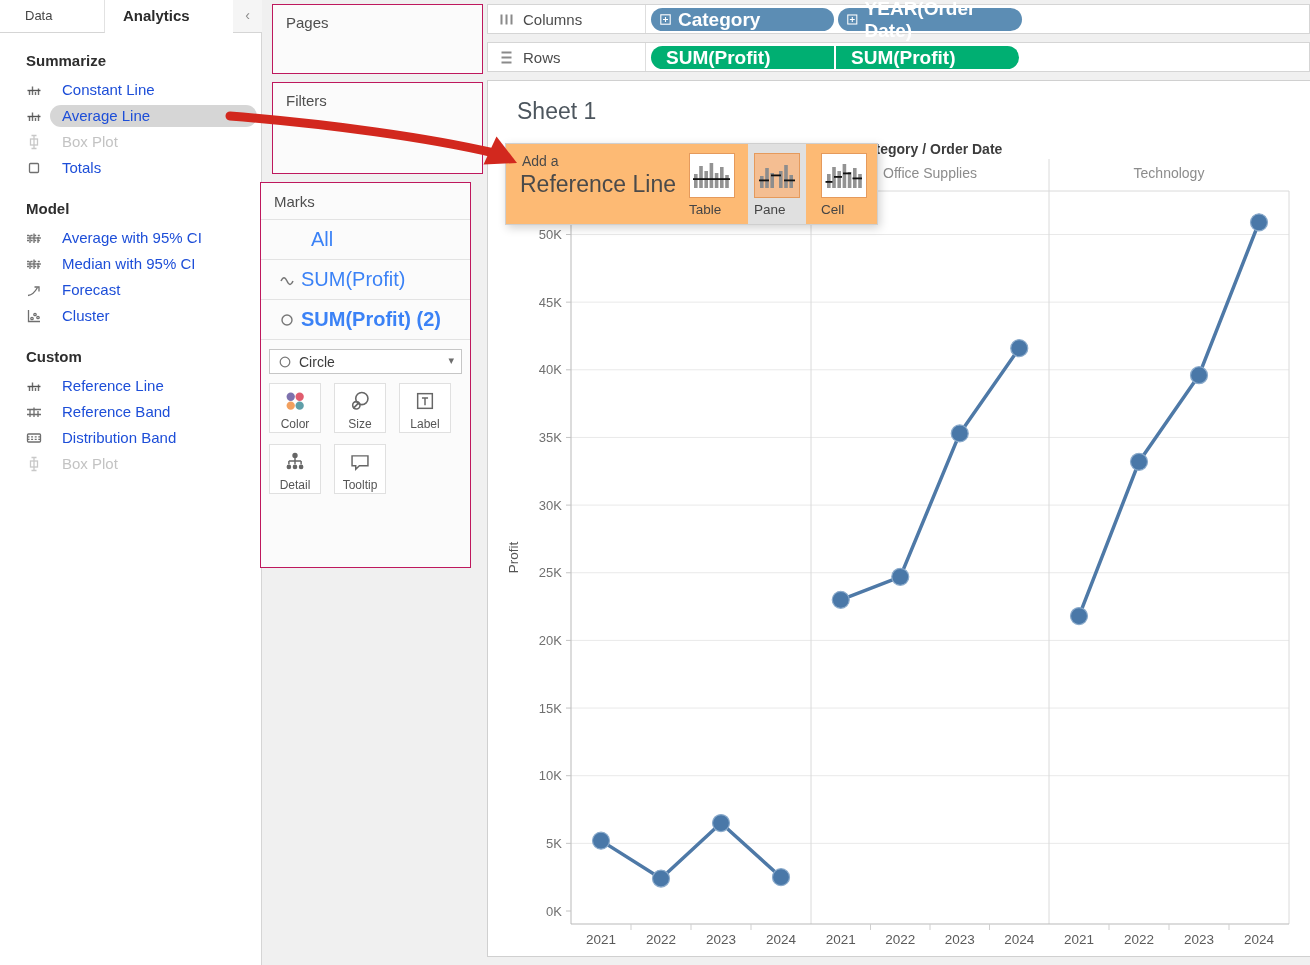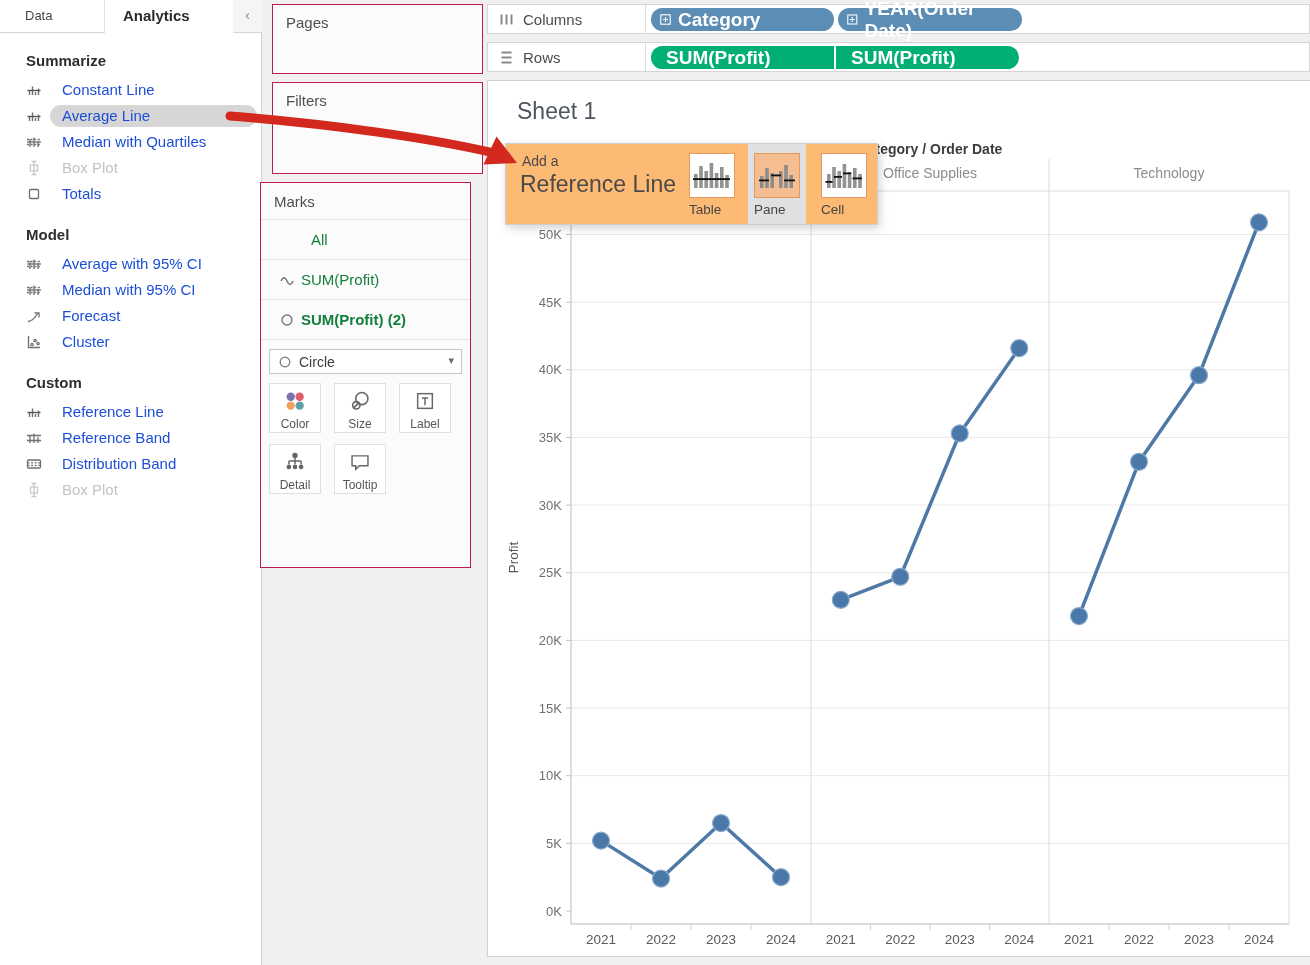--- a/index.html
+++ b/index.html
@@ -30,21 +30,21 @@
   .an-item .lbl { padding:2px 12px 3px; border-radius:13px; }
   .an-item.hl .lbl { background:#d6d6d6; flex:1; margin-right:4px; }
   .an-item.disabled { color:#c3c3c3; }
   
   .card { position:absolute; background:#fbfbfb; border:1px solid #be185d; }
   #card-pages   { left:272px; top:4px;   width:211px; height:70px; }
   #card-filters { left:272px; top:82px;  width:211px; height:92px; }
   #card-marks   { left:260px; top:182px; width:211px; height:386px; }
   .card-title { padding:9px 0 0 13px; font-size:15px; color:#4f4f4f; }
   .marks-head { height:37px; line-height:37px; padding-left:13px; font-size:15px; color:#4f4f4f; border-bottom:1px solid #e3e3e3; }
-  .marks-row { display:flex; align-items:center; height:40px; border-bottom:1px solid #e3e3e3; font-size:15px; color:#15803d; }
+  .marks-row { display:flex; align-items:center; height:40px; border-bottom:1px solid #e3e3e3; font-size:20px; color:#3b82f6; }
   .marks-row .icn { width:16px; height:16px; margin:0 6px 0 18px; flex:0 0 16px; }
   .marks-row.all { padding-left:50px; }
   .marks-row.bold { font-weight:bold; }
   .mark-dd { position:relative; margin:9px 8px 0 8px; height:25px; background:#fff;
              border:1px solid #c6c6c6; display:flex; align-items:center; font-size:14px; color:#3c3c3c; }
   .mark-dd .icn { width:14px; height:14px; margin:0 7px 0 8px; }
   .mark-dd .caret { position:absolute; right:7px; top:4px; color:#6d6d6d; font-size:11px; }
   .mark-btns { display:grid; grid-template-columns:52px 52px 52px; gap:11px 13px; margin:9px 0 0 8px; }
   .mbtn { width:52px; height:50px; background:#fff; border:1px solid #e0e0e0; text-align:center; }
   .mbtn svg { margin-top:6px; }
@@ -99,28 +99,20 @@
         <path d="M1.5 8.5H14.5" stroke="#555"></path>
       </svg>
     <span class="lbl">Constant Line</span>
   </div>
   <div class="an-item hl">
     <svg class="icn" viewBox="0 0 16 16" fill="none" stroke="#6f6f6f" stroke-width="1.4">
         <path d="M3.5 13V8 M6.5 13V4.5 M9.5 13V10 M12.5 13V6.5"></path>
         <path d="M1.5 8.5H14.5" stroke="#555"></path>
       </svg>
     <span class="lbl">Average Line</span>
-  </div>
-  <div class="an-item">
-    <svg class="icn" viewBox="0 0 16 16" fill="none" stroke="#6f6f6f" stroke-width="1.3">
-        <path d="M4 13V5 M8 13V3.5 M12 13V7"></path>
-        <path d="M1 5.5h14 M1 10.5h14" stroke-dasharray="2 1.6"></path>
-        <path d="M1 8h14"></path>
-      </svg>
-    <span class="lbl">Median with Quartiles</span>
   </div>
   <div class="an-item disabled">
     <svg class="icn" viewBox="0 0 16 16" fill="none" stroke="#c8c8c8" stroke-width="1.3">
         <path d="M8 1.5v13 M5.5 1.5h5 M5.5 14.5h5"></path>
         <rect x="4.5" y="5" width="7" height="6"></rect>
       </svg>
     <span class="lbl">Box Plot</span>
   </div>
   <div class="an-item">
     <svg class="icn" viewBox="0 0 16 16" fill="none" stroke="#6f6f6f" stroke-width="1.3">

